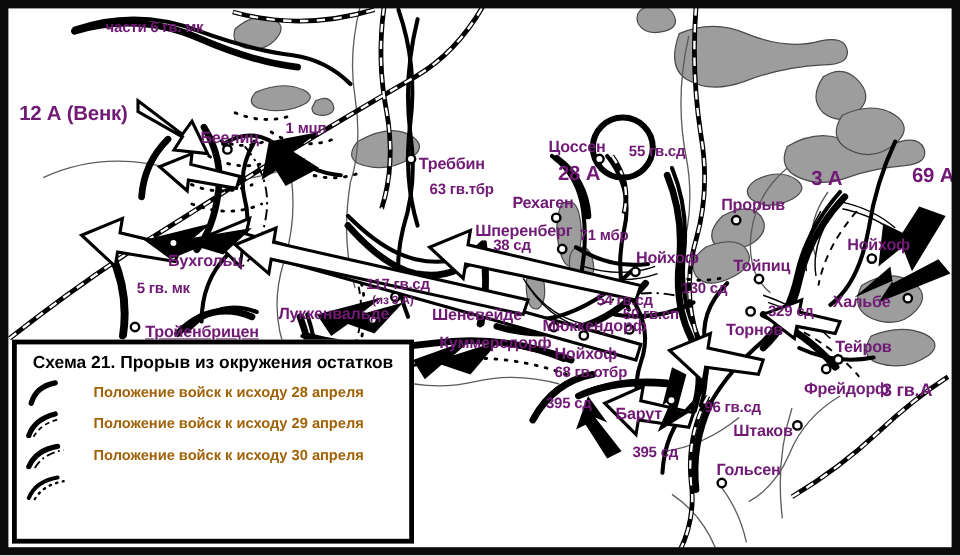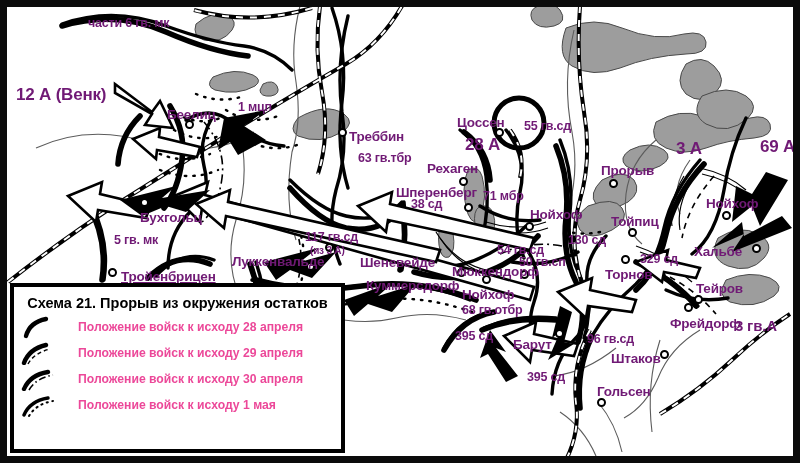--- a/index.html
+++ b/index.html
@@ -34,21 +34,21 @@
     z-index:40;
   }
   #legend-title{
     text-align:center;padding:7px 6px 2px 6px;font-size:14.5px;
     font-weight:700;line-height:1.25;color:#000;
   }
   .legend-row{
     position:relative;display:flex;align-items:center;height:26px;margin-left:6px;
   }
   .legend-sample{width:52px;height:24px;flex:0 0 52px;}
-  .legend-text{font-size:12.2px;font-weight:700;color:#ec4899;margin-left:6px;}
+  .legend-text{font-size:12.2px;font-weight:700;color:#a16207;margin-left:6px;}
 </style>
 </head>
 <body>
 
 <div id="map-root">
 
   <svg class="layer" viewBox="0 0 800 463">
     <g fill="#9d9d9d" stroke="#4a4a4a" stroke-width="1">
       <path d="M196,24 q16,-14 32,-8 q10,5 4,14 q-10,14 -28,10 q-12,-4 -8,-16 z"></path>
       <path d="M213,77 q22,-10 40,-2 q10,5 2,11 q-18,10 -40,4 q-10,-4 -2,-13 z"></path>
@@ -324,18 +324,17 @@
         <path d="M9,23 Q16,11 33,8" fill="none" stroke="#000" stroke-width="1.6" stroke-dasharray="7 3 1.5 3"></path>
       </svg>
       <span class="legend-text">Положение войск к исходу 30 апреля</span>
     </div>
 
     <div class="legend-row">
       <svg class="legend-sample" viewBox="0 0 52 24">
         <path d="M4,22 Q10,8 28,5" fill="none" stroke="#000" stroke-width="3.4" stroke-linecap="round"></path>
         <path d="M9,23 Q16,11 33,8" fill="none" stroke="#000" stroke-width="2" stroke-dasharray="1.2 4.5" stroke-linecap="round"></path>
       </svg>
-      <span class="legend-text">Положение войск к исходу 1 мая</span>
     </div>
   </div>
 
   <div id="map-frame"></div>
 </div>
 
 </body></html>

